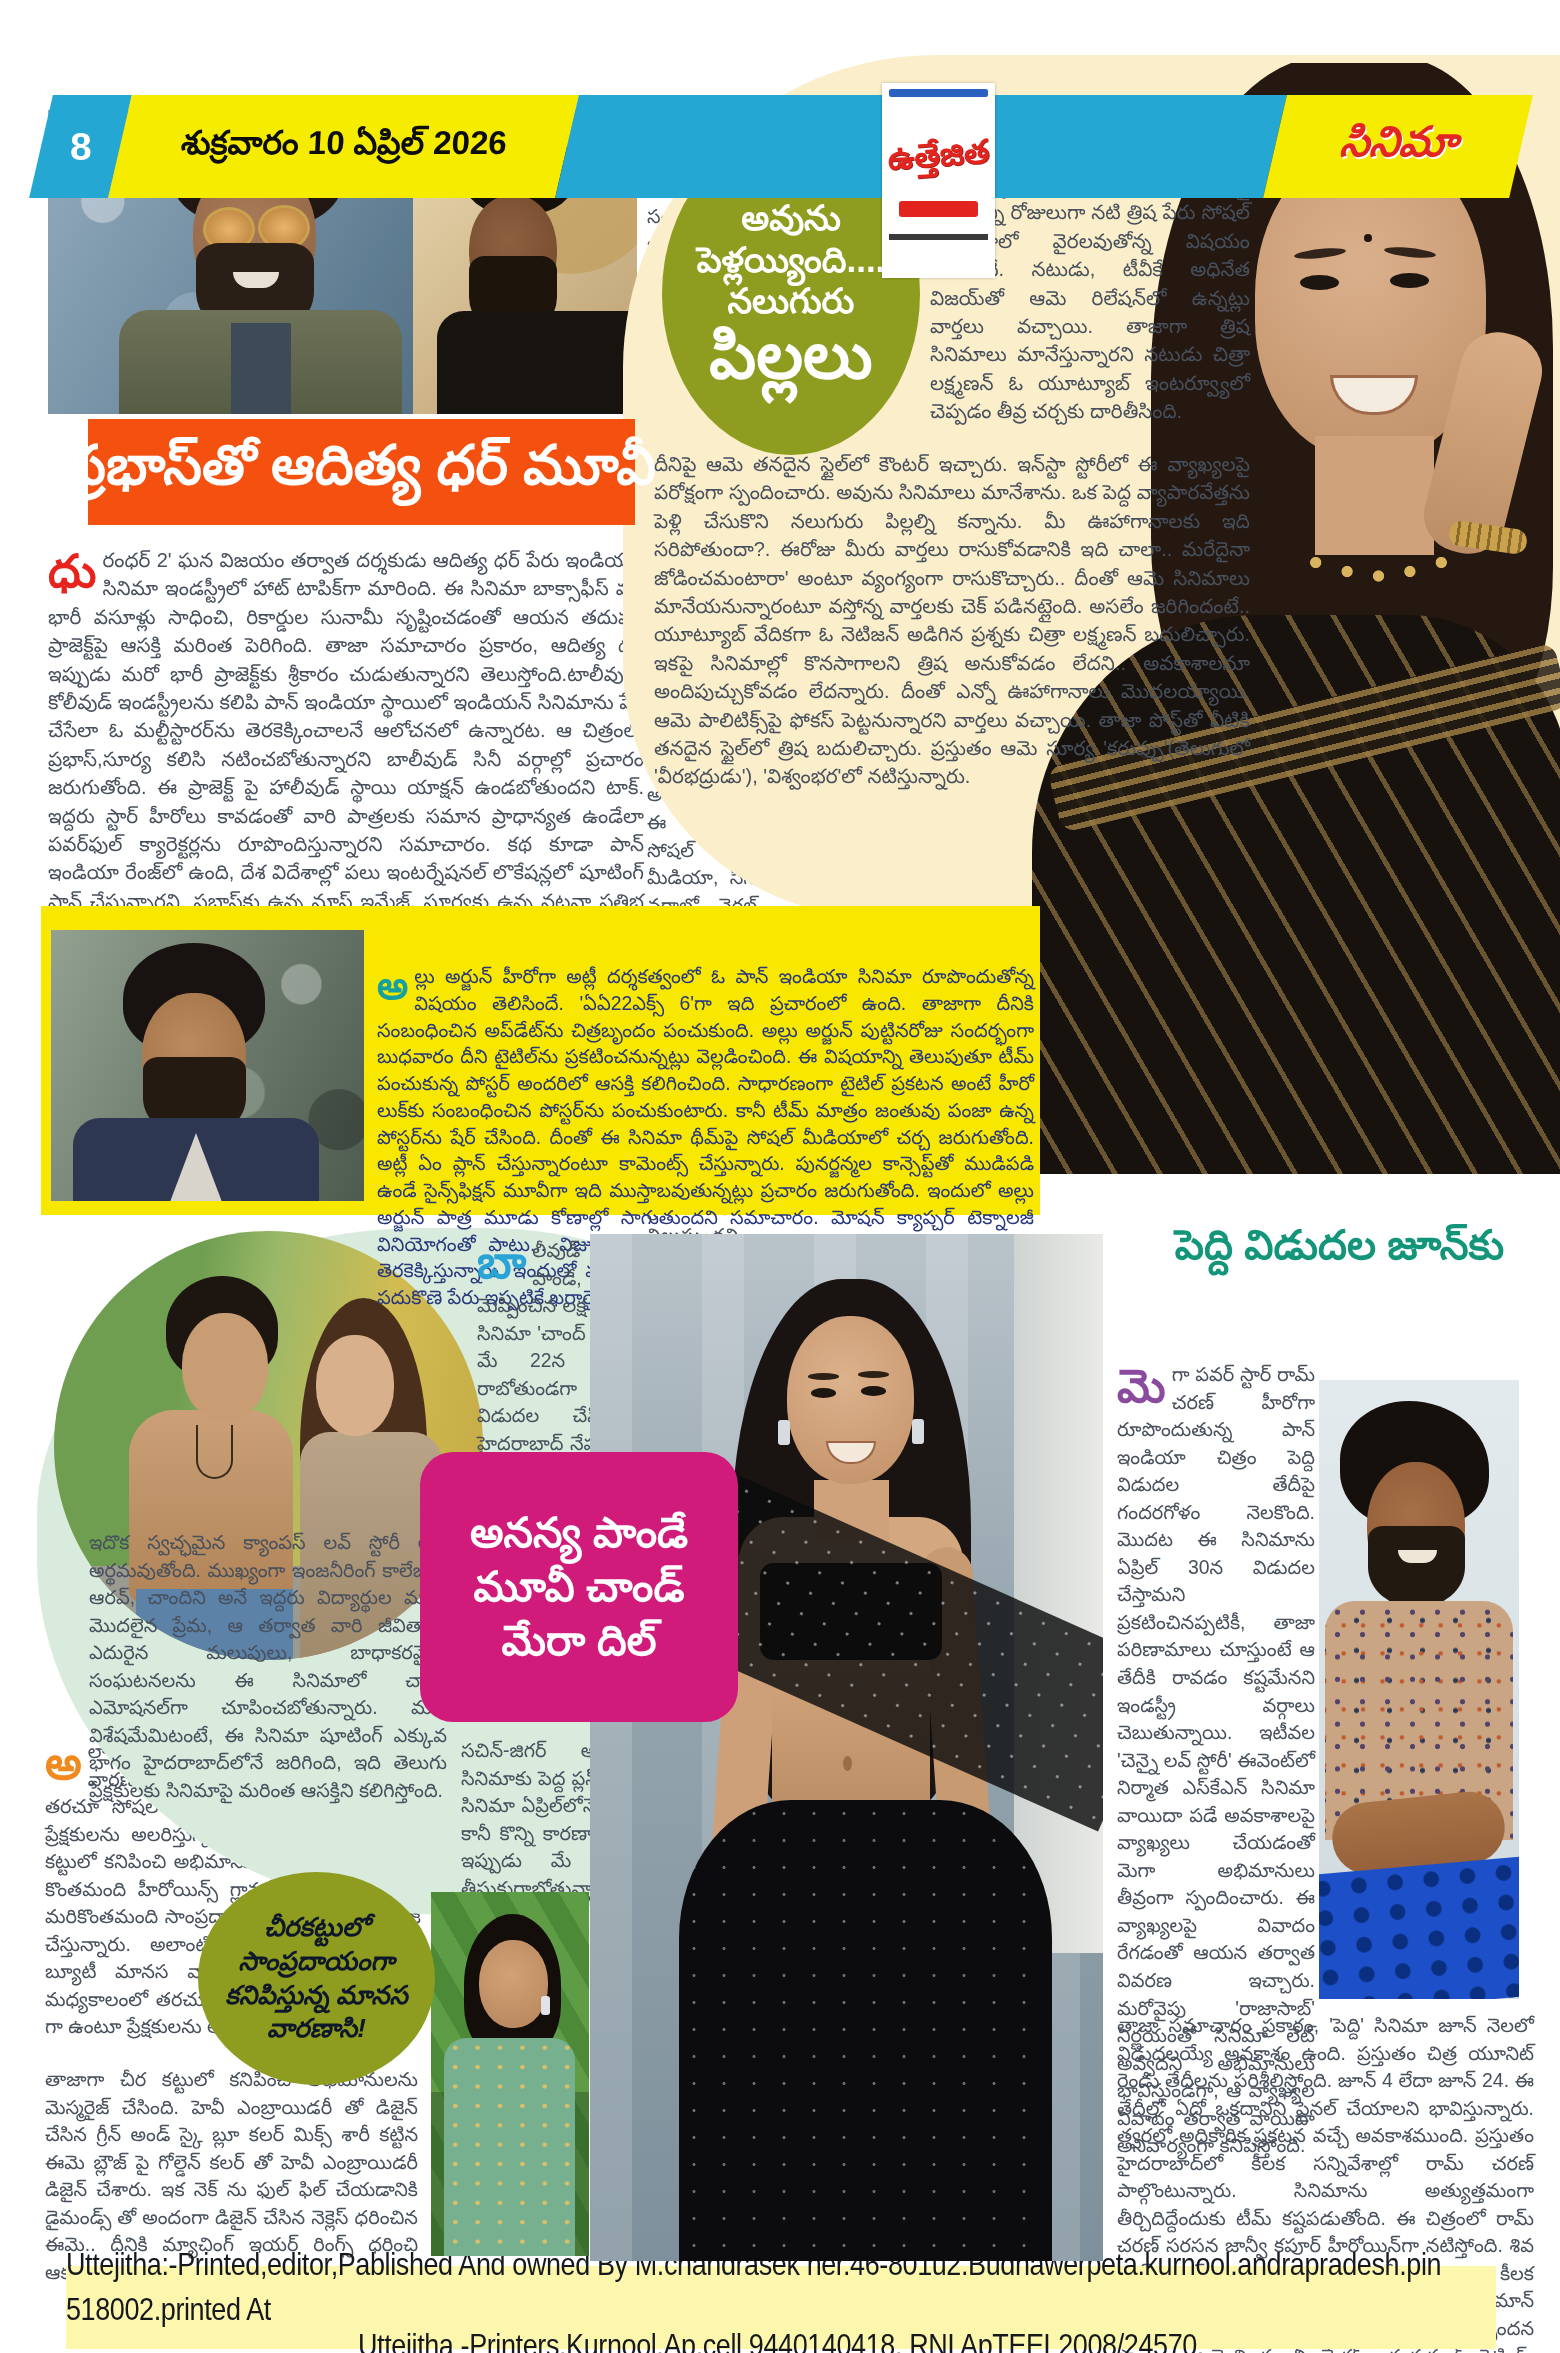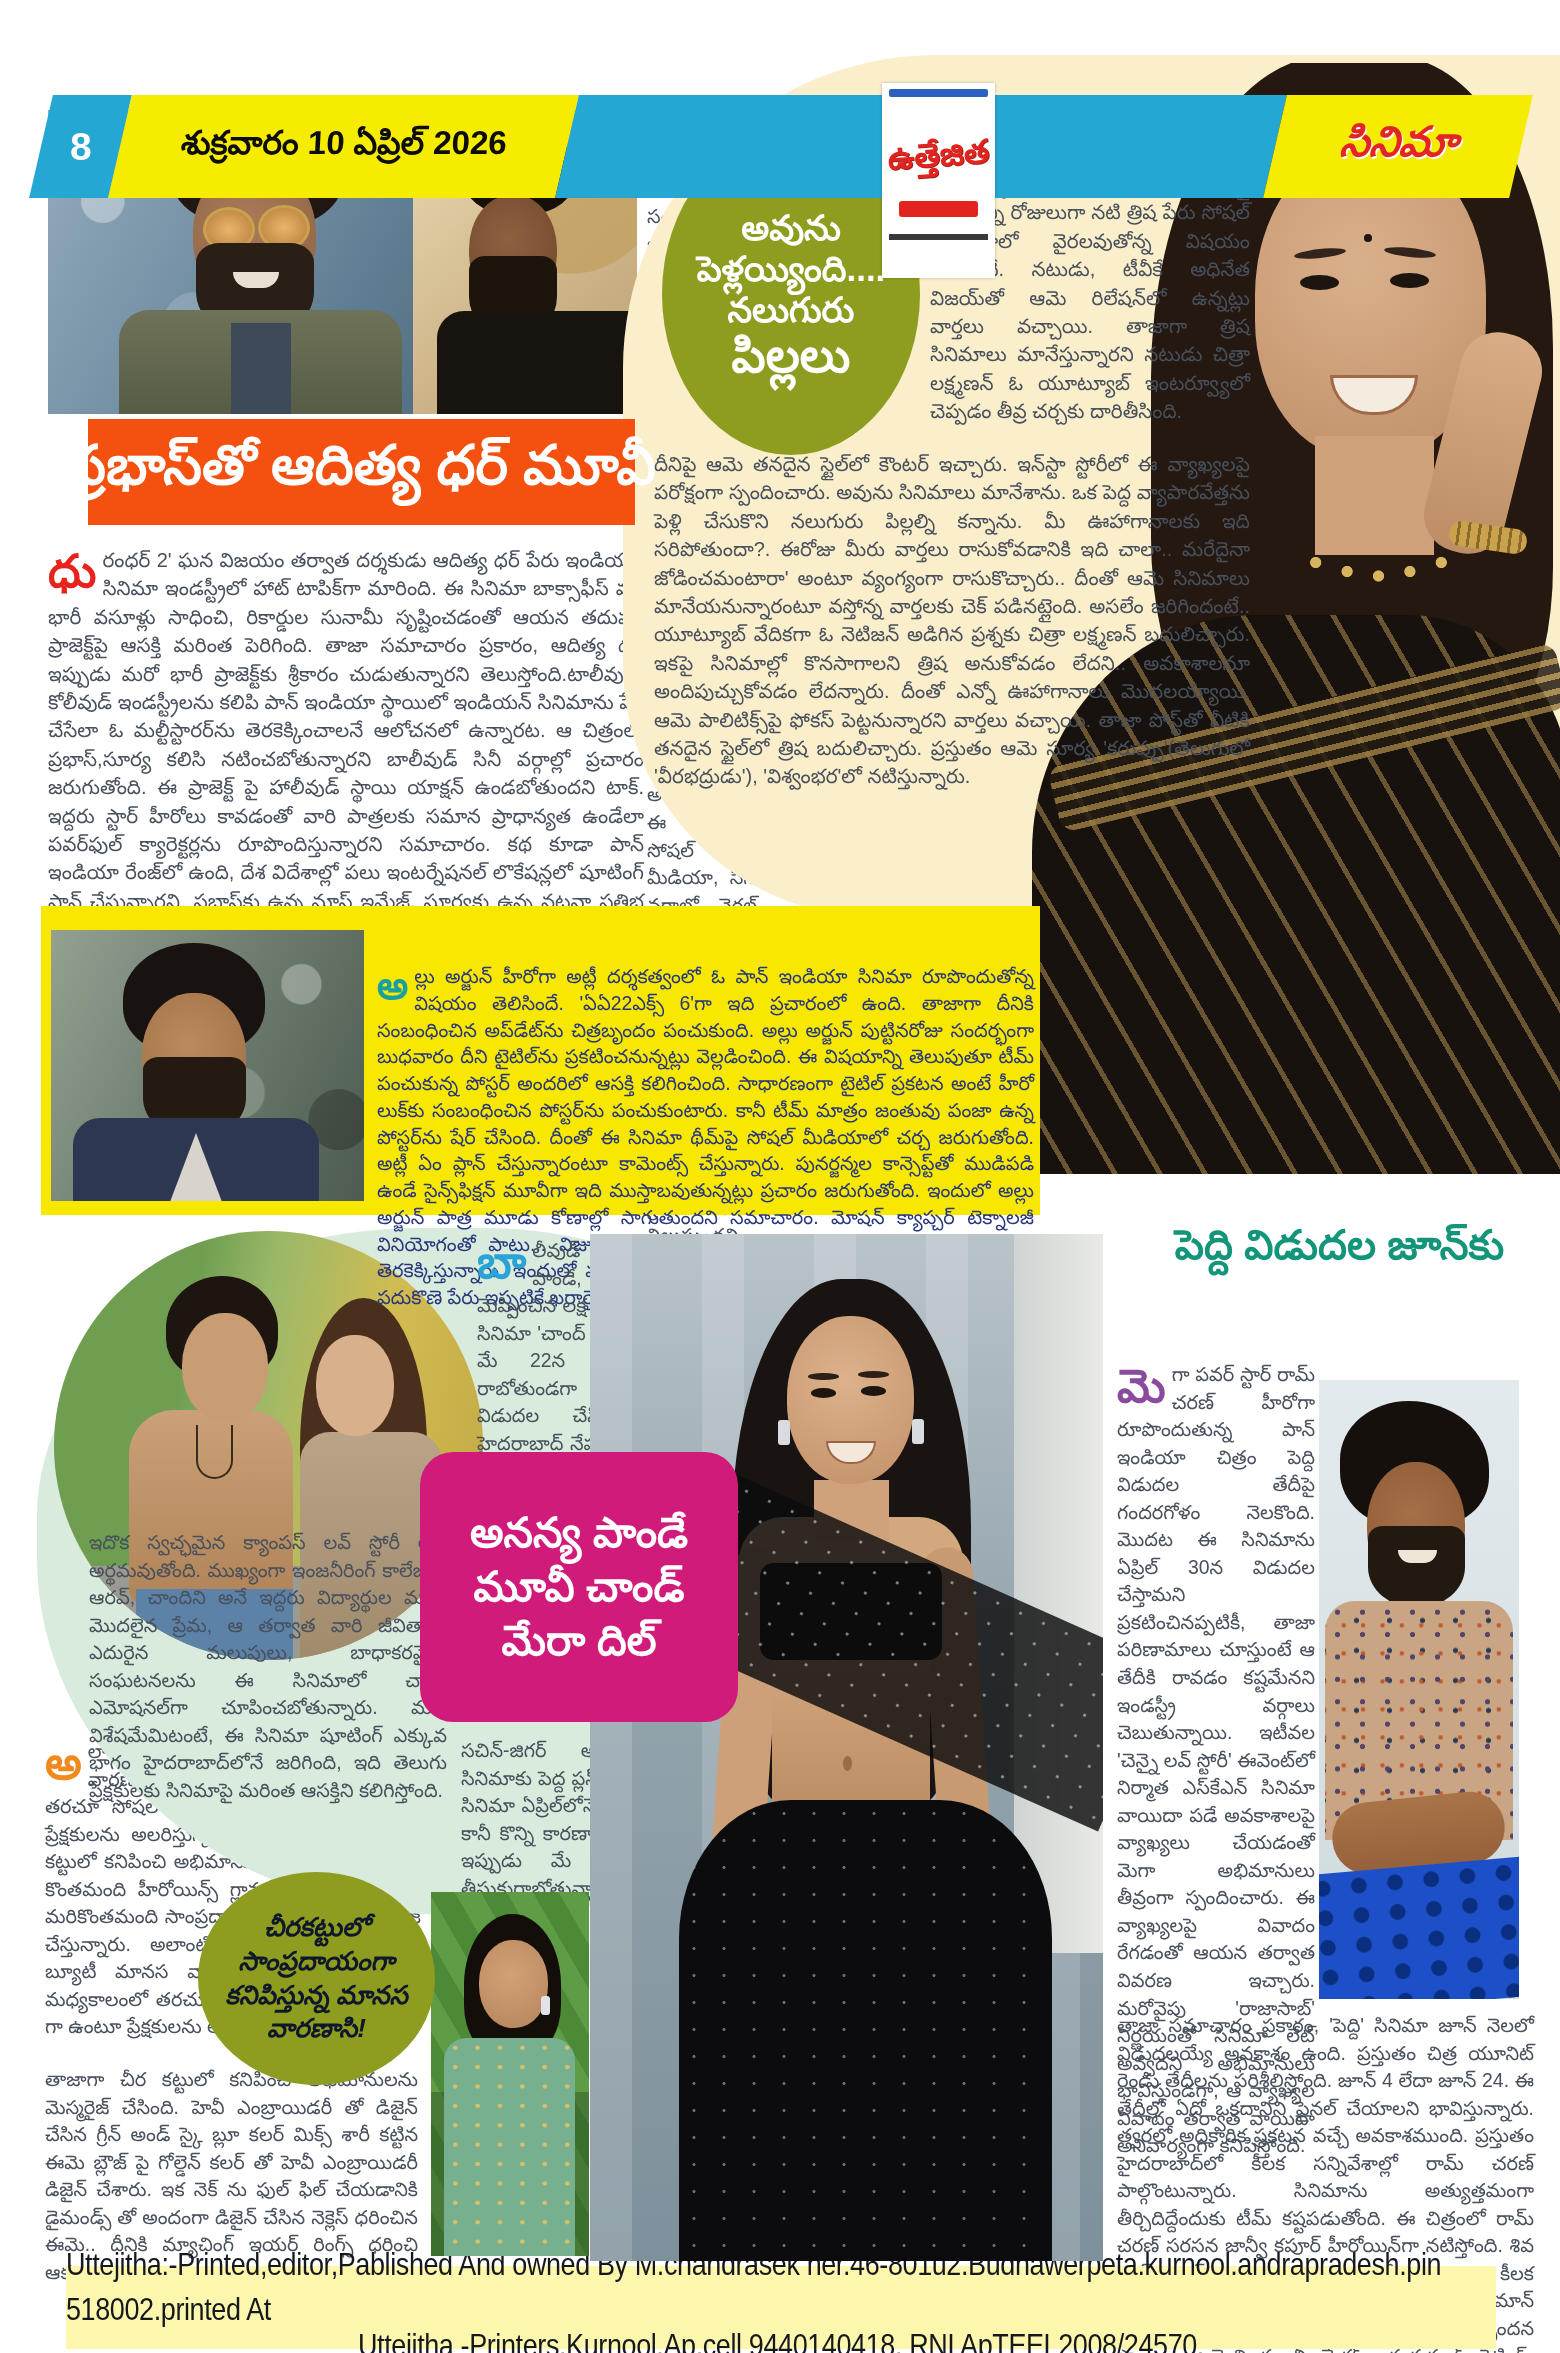--- a/index.html
+++ b/index.html
@@ -73,21 +73,21 @@
                 radial-gradient(circle at 50% 80%,#d9b45e 0 5.2px,transparent 6px),
                 radial-gradient(circle at 70% 70%,#d9b45e 0 5.2px,transparent 6px),
                 radial-gradient(circle at 90% 50%,#d9b45e 0 5.2px,transparent 6px);}
   #tr-saree{left:30px;top:552px;width:537px;height:566px;background:#17120d;border-radius:42% 30% 0 0;
      background-image:repeating-linear-gradient(60deg,transparent 0 34px,rgba(175,140,80,.55) 34px 39px);}
   #tr-border{left:45px;top:641px;width:522px;height:67px;transform:rotate(-14deg);
      background:repeating-linear-gradient(0deg,#9a7b42 0 6px,#241c12 6px 15px);opacity:.85;border-radius:15px;}
   #circleTrisha{left:662px;top:133px;width:258px;height:322px;background:#8e9c1f;border-radius:50%;z-index:3;
      display:flex;flex-direction:column;align-items:center;justify-content:center;color:#fff;font-weight:bold;}
   #circleTrisha .c-l{font-size:35px;line-height:1.18;}
-  #circleTrisha .c-big{font-size:48px;line-height:1.05;text-align:center;}
+  #circleTrisha .c-big{font-size:66px;line-height:1.05;text-align:center;}
   #trishaCol1{left:930px;top:170px;width:320px;height:298px;z-index:4;}
   #trishaCol2{left:654px;top:450px;width:596px;height:440px;z-index:4;}
 
   
   #alluBlock{left:41px;top:906px;width:999px;height:309px;background:#f8e800;z-index:2;}
   #photoAllu{left:51px;top:930px;width:313px;height:271px;z-index:3;overflow:hidden;
      background:linear-gradient(115deg,#93a191,#6d7c6e 50%,#4d5b50);}
   #al-bokeh{left:0;top:0;width:100%;height:100%;
      background:radial-gradient(circle at 80% 20%,rgba(255,255,255,.3) 0 19.4px,transparent 21px),
                 radial-gradient(circle at 60% 60%,rgba(230,240,230,.22) 0 25px,transparent 27px),

